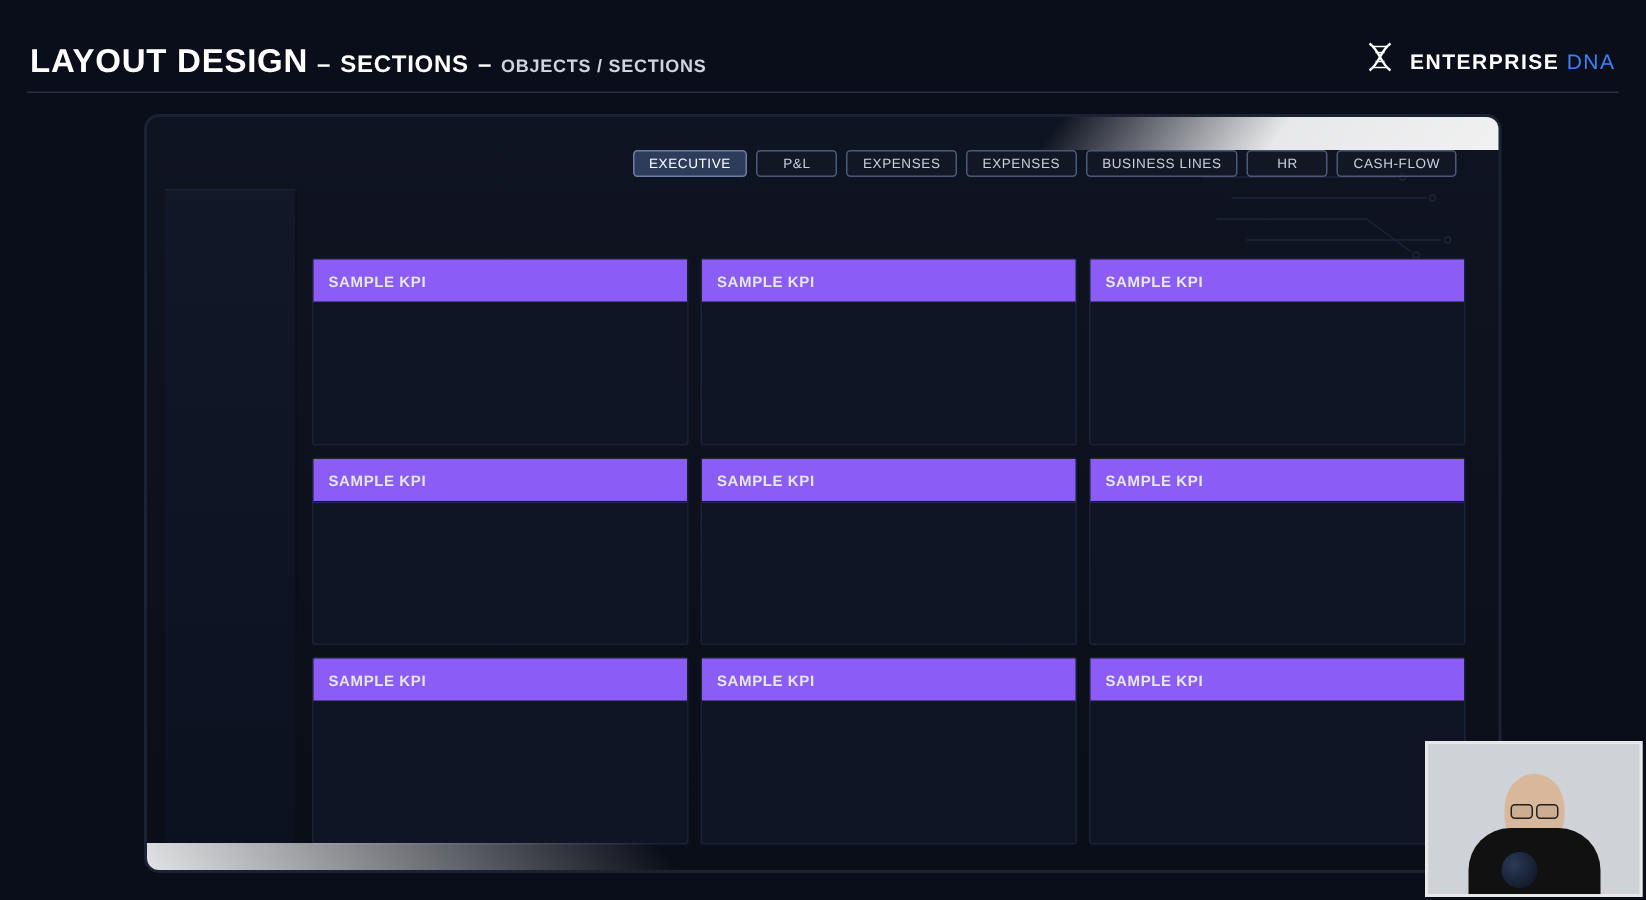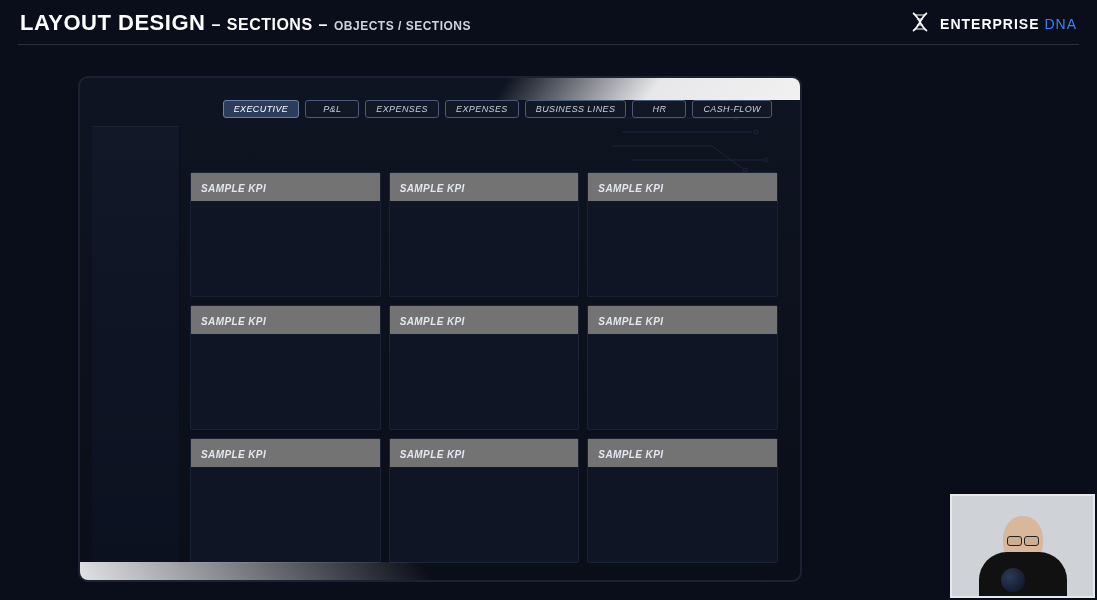--- a/index.html
+++ b/index.html
@@ -6,36 +6,37 @@
     html, body {
       width: 1097px; height: 600px;
       background: #0a0e1a;
       font-family: Arial, Helvetica, sans-serif;
       color: #e8e8e8;
       overflow: hidden;
       position: relative;
     }
     
     .hdr {
-      display: flex; align-items: flex-start; justify-content: space-between;
+      display: flex; align-items: center; justify-content: space-between;
       padding: 10px 20px 6px 20px;
+      margin-top: 16px;
     }
     .crumb { display: flex; align-items: baseline; gap: 6px; font-weight: 700; letter-spacing: .5px; }
     .crumb .c1 { font-size: 22px; color: #fff; }
     .crumb .sep { font-size: 16px; color: #fff; font-weight: 700; }
     .crumb .c2 { font-size: 16px; color: #fff; }
     .crumb .c3 { font-size: 12px; color: #cfd3dc; font-weight: 700; }
     .brand { display: flex; align-items: center; gap: 8px; }
     .brand svg { width: 24px; height: 24px; }
     .brand-text { font-size: 14px; letter-spacing: 1px; font-weight: 700; color: #fff; }
     .brand-text .thin { font-weight: 300; color: #3b82f6; }
     .hr { border: none; border-top: 1px solid #2a3040; margin: 0 18px; }
 
     
-    .stage { position: absolute; left: 78px; top: 76px; width: 724px; height: 506px; font-style: italic; }
+    .stage { position: absolute; left: 96px; top: 76px; width: 905px; height: 506px; }
     .window {
       width: 100%; height: 100%;
       background: linear-gradient(180deg, #0f1422, #0a0e18);
       border: 2px solid #1b2233;
       border-radius: 10px;
       position: relative;
       overflow: hidden;
     }
     
     .corner-light {
@@ -74,21 +75,21 @@
       grid-auto-rows: 125px;
       gap: 8px;
     }
     .tile {
       background: #0f1525;
       border: 1px solid #1a2236;
       border-radius: 2px;
       display: flex; flex-direction: column;
     }
     .tile-hd {
-      background: #737373;
+      background: #8b5cf6;
       padding: 5px 10px;
       border-bottom: 1px solid #11182a;
     }
     .tile-hd span { font-size: 10px; font-weight: 700; letter-spacing: .4px; color: #e4e7f0; }
     .tile-body { flex: 1; }
 
     
     .bottom-light {
       position: absolute; left: -2px; bottom: -2px; width: 380px; height: 20px;
       background: linear-gradient(90deg, rgba(255,255,255,.95), rgba(255,255,255,0));

